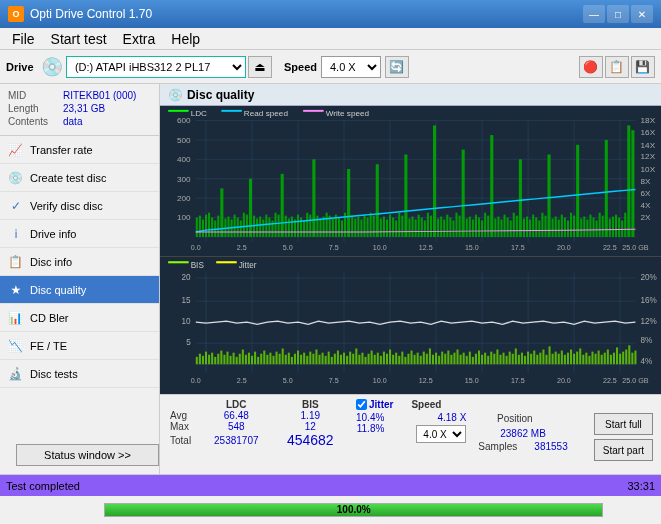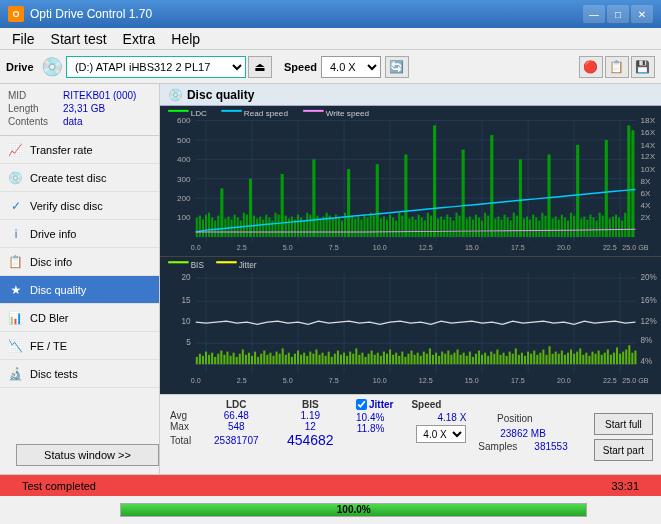--- a/index.html
+++ b/index.html
@@ -202,25 +202,25 @@
       border: 1px solid #888;
       cursor: pointer;
       font-size: 10px;
       padding: 0 8px;
       white-space: nowrap;
     }
 
     
     .bottom-bar {
       height: 22px;
-      background: #ef4444;
+      background: #8b5cf6;
       border-top: 1px solid #ccc;
       display: flex;
       align-items: center;
-      padding: 0 22px;
+      padding: 0 6px;
       gap: 24px;
     }
     .status-text { font-size: 11px; color: #000; flex: 0 0 auto; }
     .progress-bar-container {
       flex: 1;
       height: 14px;
       background: #ddd;
       border: 1px solid #aaa;
       position: relative;
       margin-top: 48px;

